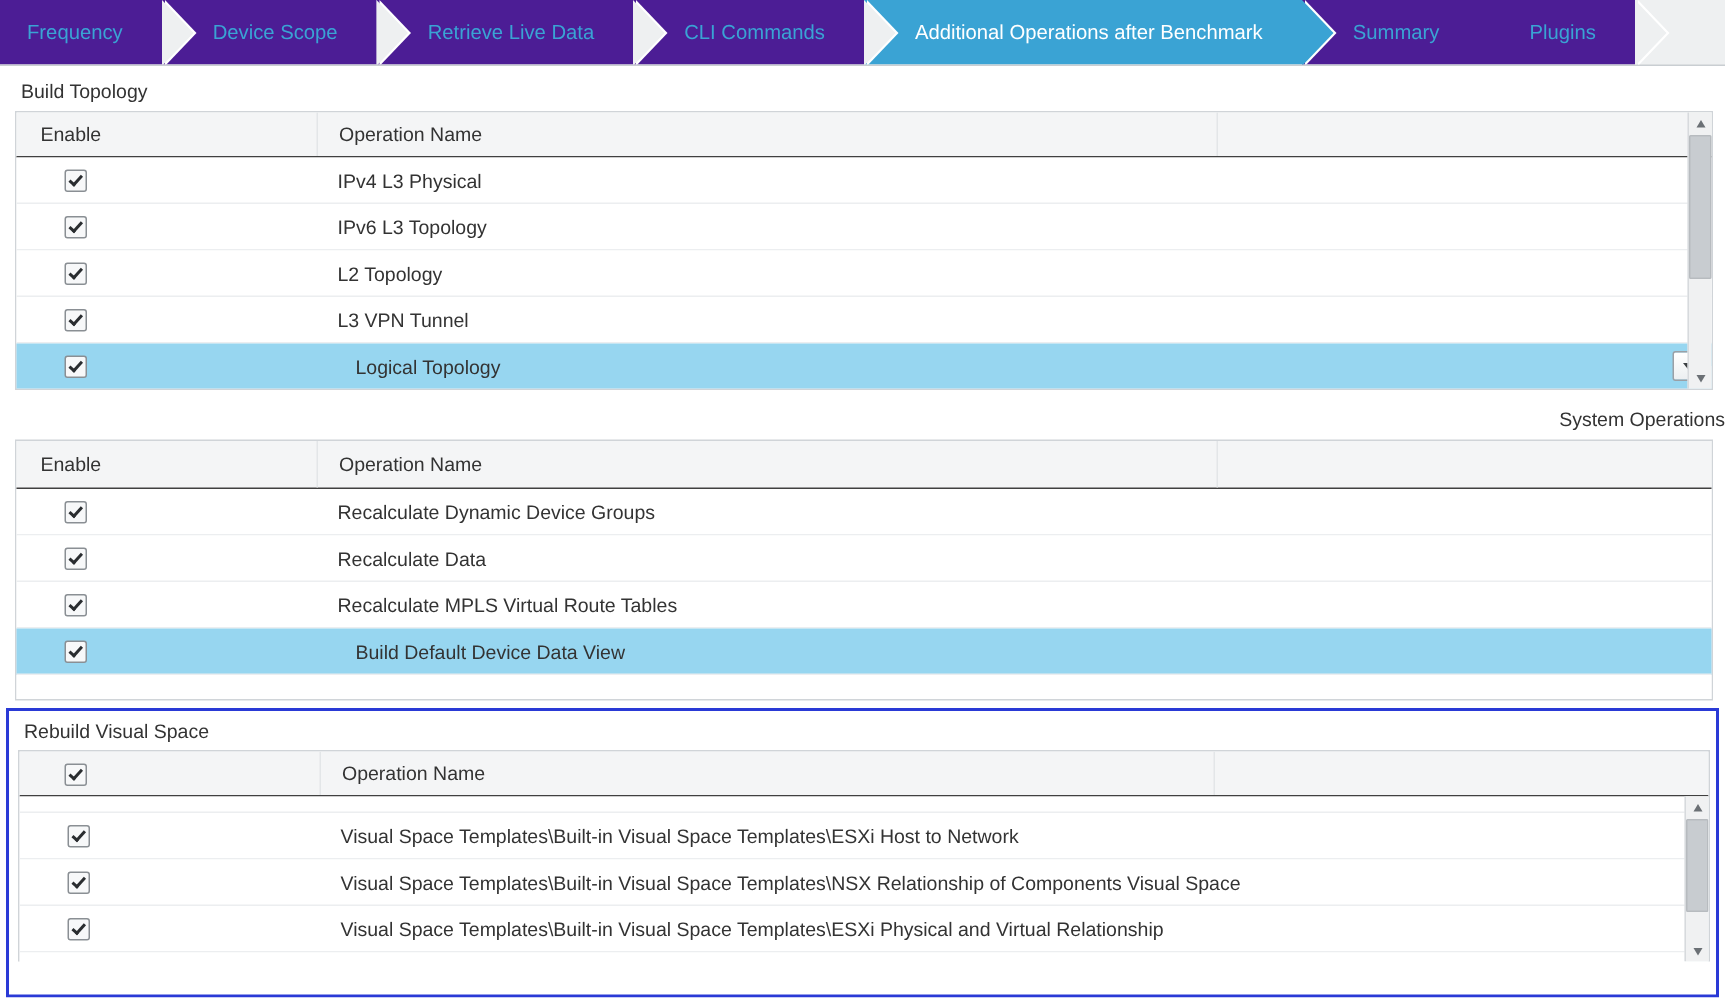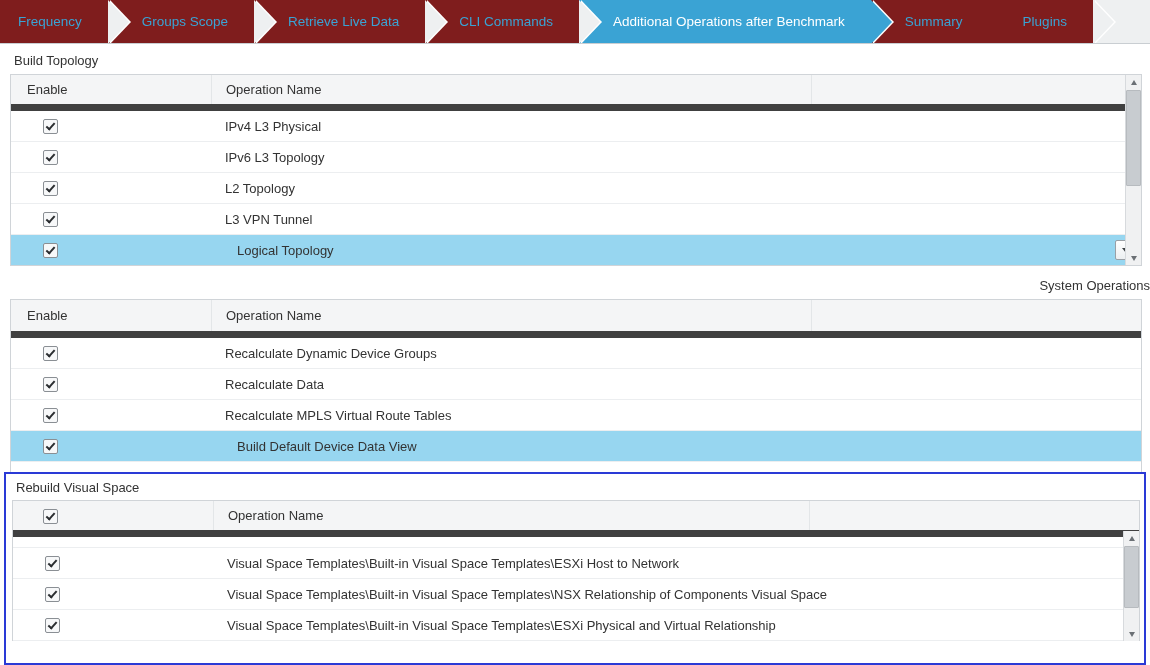--- a/index.html
+++ b/index.html
@@ -25,21 +25,21 @@
     border-bottom: 1px solid #c9ced2;
     display: flex;
     align-items: stretch;
     overflow: hidden;
   }
   .step {
     position: relative;
     display: flex;
     align-items: center;
     justify-content: center;
-    background: #7f1d1d;
+    background: #4c1d95;
     color: #3aa3d4;
     font-size: 13.5px;
     padding: 0 26px 0 34px;
     white-space: nowrap;
     cursor: pointer;
   }
   .step:first-child { padding-left: 18px; }
   .step::after {
     content: "";
     position: absolute;
@@ -82,21 +82,21 @@
   }
   .grid {
     margin: 0 8px 0 10px;
     border: 1px solid #d0d4d8;
     background: #ffffff;
     position: relative;
   }
   .grid-head {
     display: flex;
     background: #f4f5f6;
-    border-bottom: 7px solid #404040;
+    border-bottom: 1px solid #404040;
     height: 29px;
     align-items: center;
   }
   .col-enable {
     width: 200px;
     padding-left: 16px;
     box-sizing: border-box;
   }
   .col-name {
     flex: 1;
@@ -236,21 +236,21 @@
   }
 </style>
 </head>
 <body>
 
 <div class="wizard">
   <div class="step">
     <span>Frequency</span>
   </div>
   <div class="step">
-    <span>Groups Scope</span>
+    <span>Device Scope</span>
   </div>
   <div class="step">
     <span>Retrieve Live Data</span>
   </div>
   <div class="step">
     <span>CLI Commands</span>
   </div>
   <div class="step active">
     <span>Additional Operations after Benchmark</span>
   </div>

